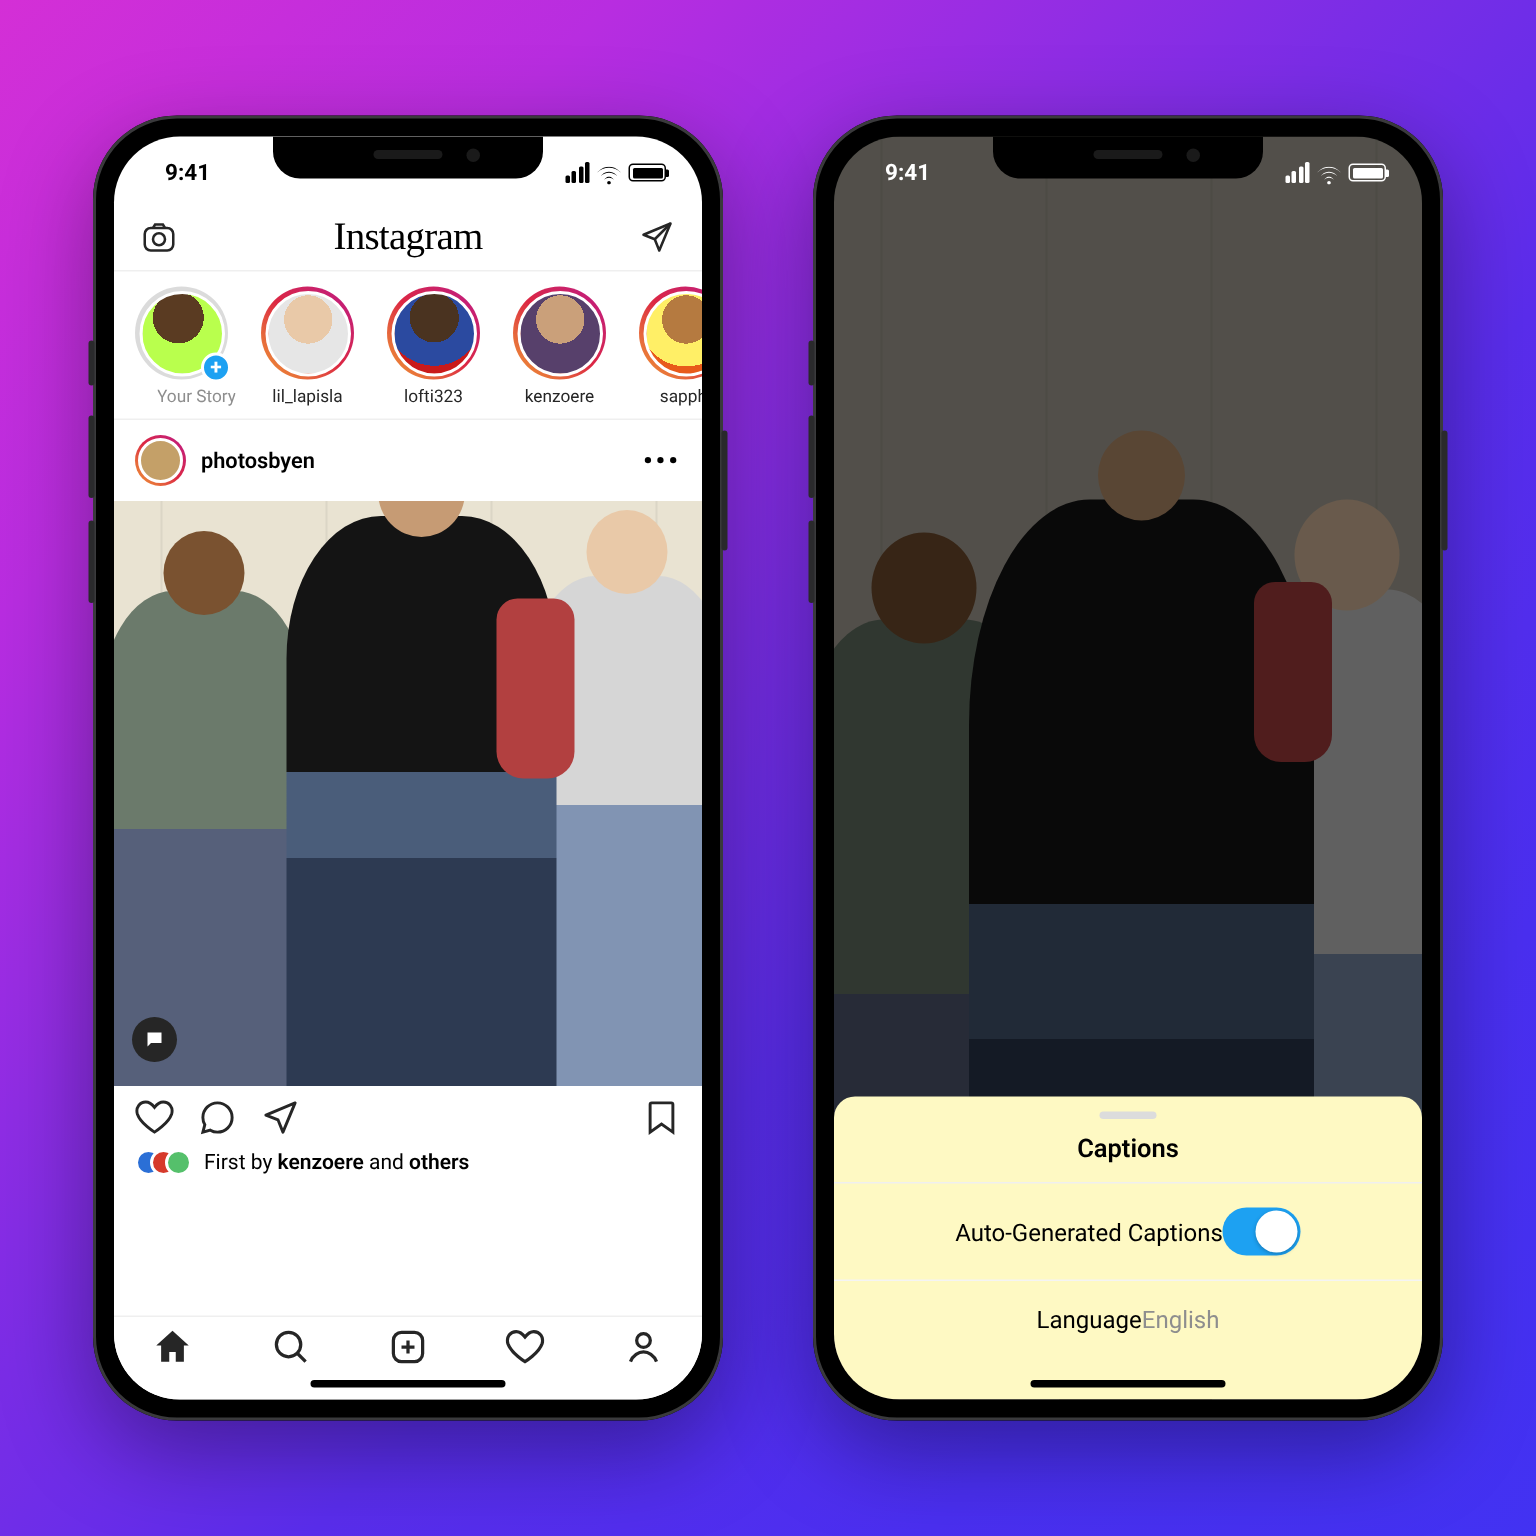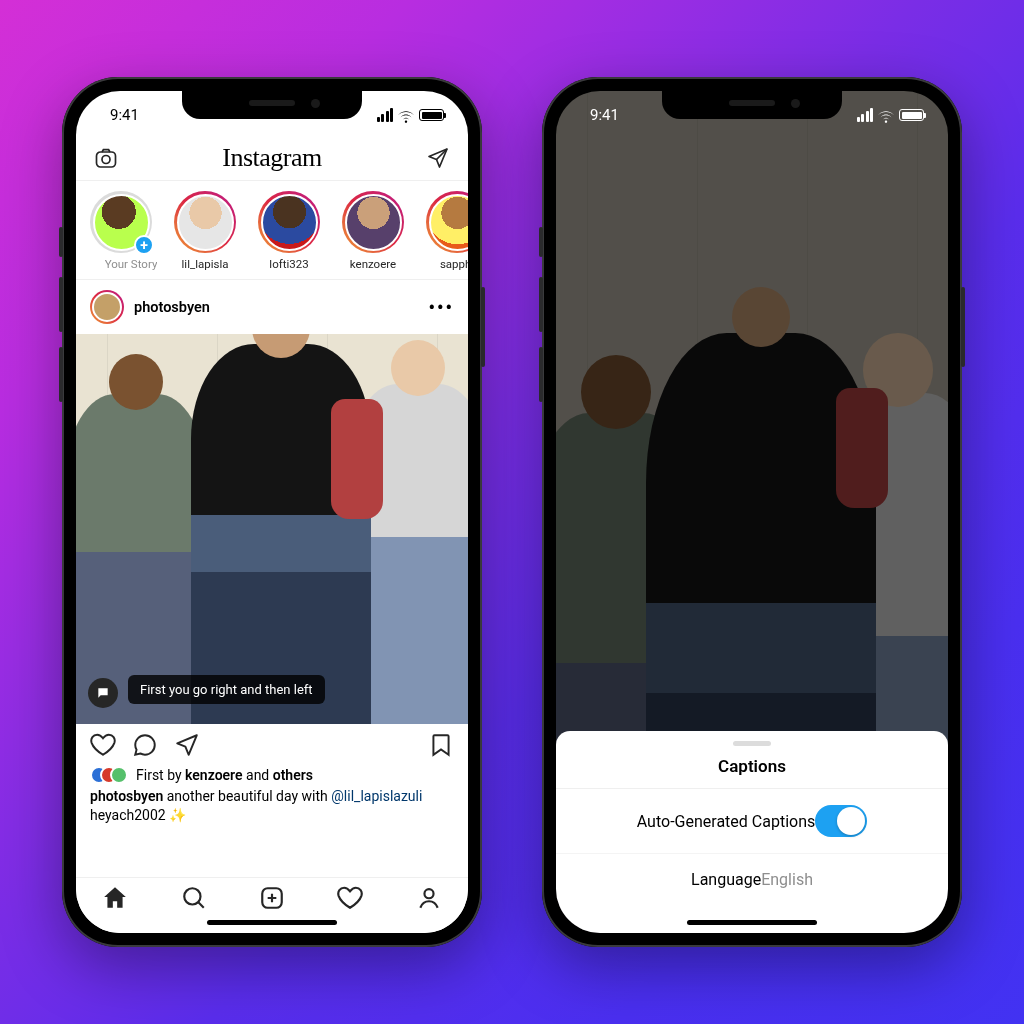--- a/index.html
+++ b/index.html
@@ -88,21 +88,21 @@
   .phone.dark .home-indicator { background: #000; }
 
   
   .status-bar {
     height: 44px;
     display: flex;
     align-items: center;
     justify-content: space-between;
     padding: 0 22px;
     font-size: 15px;
-    font-weight: 400;
+    font-weight: 700;
     position: relative;
     z-index: 40;
   }
   .status-bar .time { padding-top: 4px; padding-left: 12px; }
   .status-bar .right { display:flex; align-items:center; gap:5px; padding-top:4px; padding-right:2px;}
   .sig { display:flex; align-items:flex-end; gap:1.5px;}
   .sig i { width:3px; background:#000; border-radius:1px; display:block;}
   .sig i:nth-child(1){height:5px;} .sig i:nth-child(2){height:8px;}
   .sig i:nth-child(3){height:11px;} .sig i:nth-child(4){height:14px;}
   .wifi-icon { width:16px; height:12px; position:relative;}
@@ -251,21 +251,21 @@
   
   .phone.dark .screen { background:#000; }
   .fullbleed {
     position:absolute; inset:0;
     overflow:hidden;
   }
   .fullbleed .hallway { filter: brightness(.35); }
   .fullbleed .person { filter: brightness(.45); }
   .sheet {
     position:absolute; left:0; right:0; bottom:0;
-    background:#ffffff;
+    background:#fef9c3;
     border-top-left-radius:14px;
     border-top-right-radius:14px;
     padding: 10px 0 28px;
     z-index:45;
   }
   .sheet .grabber {
     width:38px;height:5px;background:#dcdcdc;border-radius:3px;margin:0 auto 10px;
   }
   .sheet h3 {
     text-align:center; font-size:17px; font-weight:600; padding-bottom:12px;
@@ -391,21 +391,20 @@
         </div>
       <div class="person p3">
           <span class="head"></span>
         </div>
       <div class="person p2"></div>
       <div class="cap-badge">
         <svg viewBox="0 0 24 24" fill="#fff">
             <path d="M4 4h16v12H8l-4 4V4z"></path>
           </svg>
       </div>
-      <div class="cap-pill">First you go right and then left</div>
     </div>
 
     <div class="post-actions">
       <div class="left">
         <span><svg viewBox="0 0 24 24" fill="none" stroke="#262626" stroke-width="1.8">
               <path d="M12 21s-8.5-5.2-10.5-11C.2 5.9 3 2.5 6.6 2.5c2.2 0 3.8 1.2 5.4 3.3 1.6-2.1 3.2-3.3 5.4-3.3 3.6 0 6.4 3.4 5.1 7.5C20.5 15.8 12 21 12 21z"></path>
             </svg></span>
         <span><svg viewBox="0 0 24 24" fill="none" stroke="#262626" stroke-width="1.8">
               <path d="M21 12c0 5-4 9-9 9-1.6 0-3.1-.4-4.4-1.2L3 21l1.2-4.6C3.4 15.1 3 13.6 3 12c0-5 4-9 9-9s9 4 9 9z"></path>
             </svg></span>
@@ -422,24 +421,20 @@
       <div class="avs">
         <span class="lk-a"></span>
           <span class="lk-b"></span>
           <span class="lk-c"></span>
       </div>
       <div>
         <span>First by </span><b>kenzoere</b><span> and </span><b>others</b>
       </div>
     </div>
 
-    <div class="post-caption">
-      <span class="u">photosbyen</span><span> another beautiful day with </span><span class="mention">@lil_lapislazuli</span><br>
-      <span>heyach2002 ✨</span>
-    </div>
 
     <div class="bottom-nav">
       <span><svg viewBox="0 0 24 24" fill="#262626">
             <path d="M12 2 2 11h3v10h5v-6h4v6h5V11h3L12 2z"></path>
           </svg></span>
       <span><svg viewBox="0 0 24 24" fill="none" stroke="#262626" stroke-width="2">
             <circle cx="10.5" cy="10.5" r="7.5"></circle>
             <path d="m21 21-5-5"></path>
           </svg></span>
       <span><svg viewBox="0 0 24 24" fill="none" stroke="#262626" stroke-width="2">

